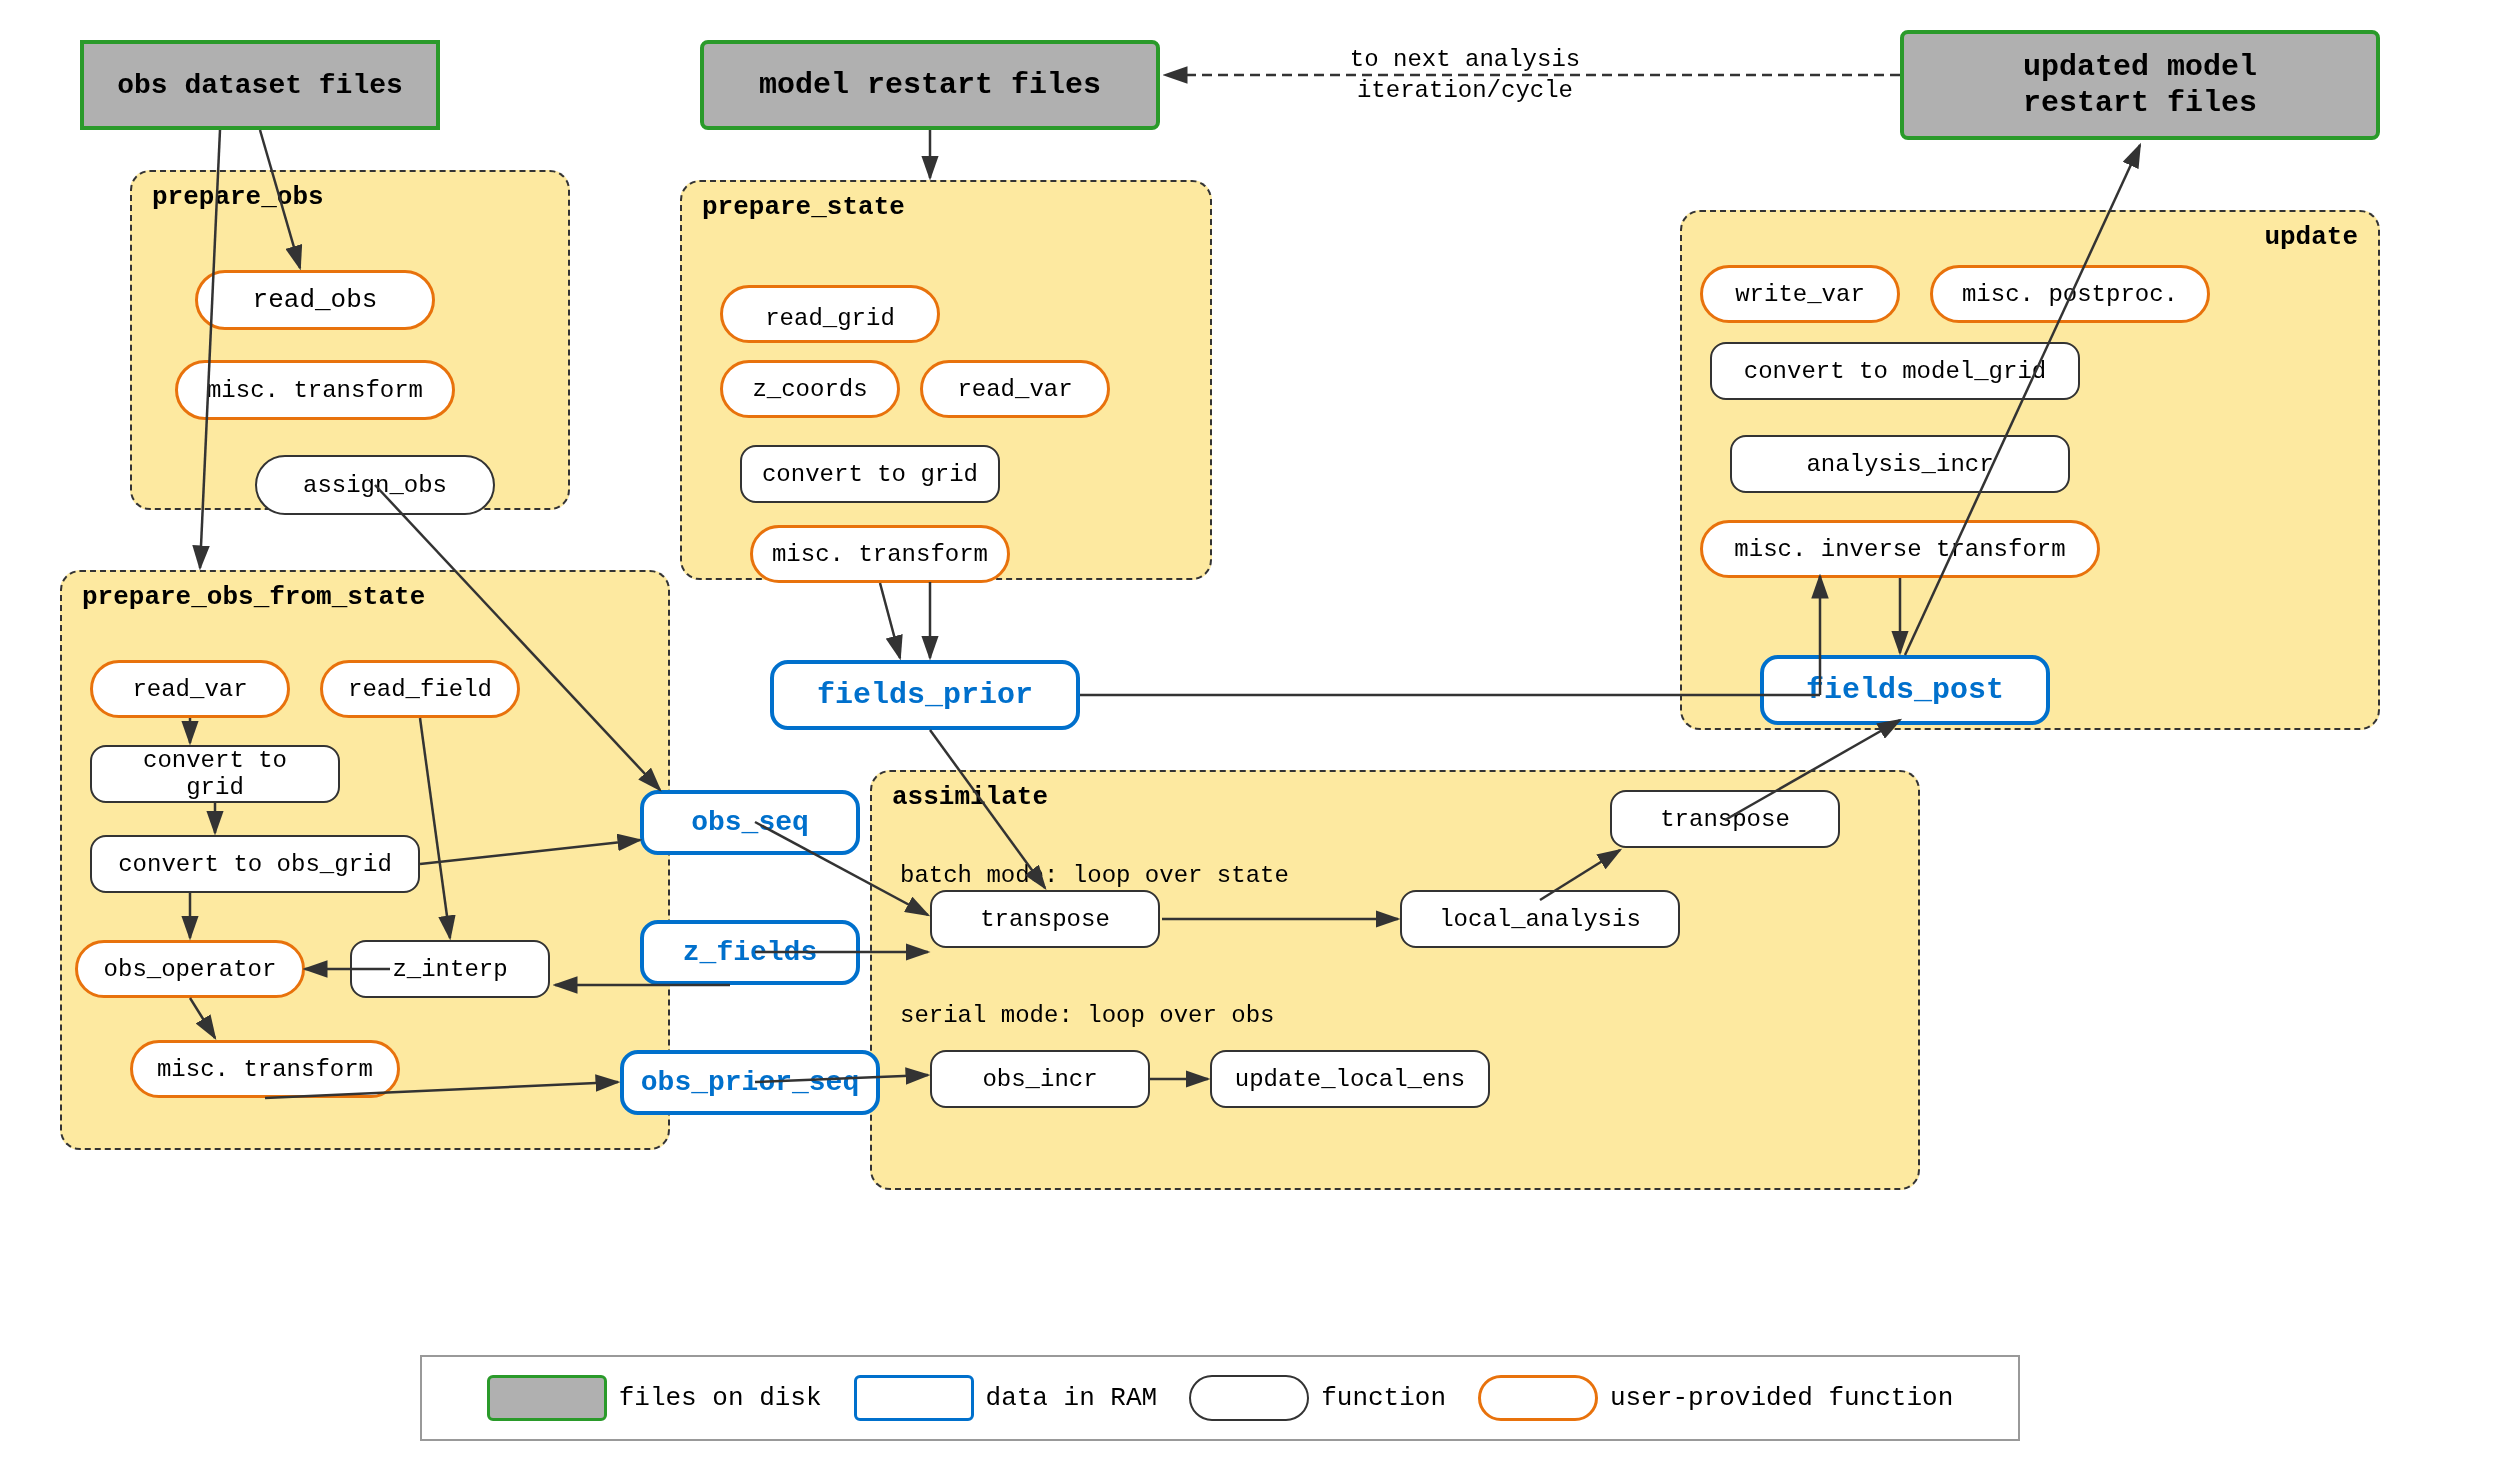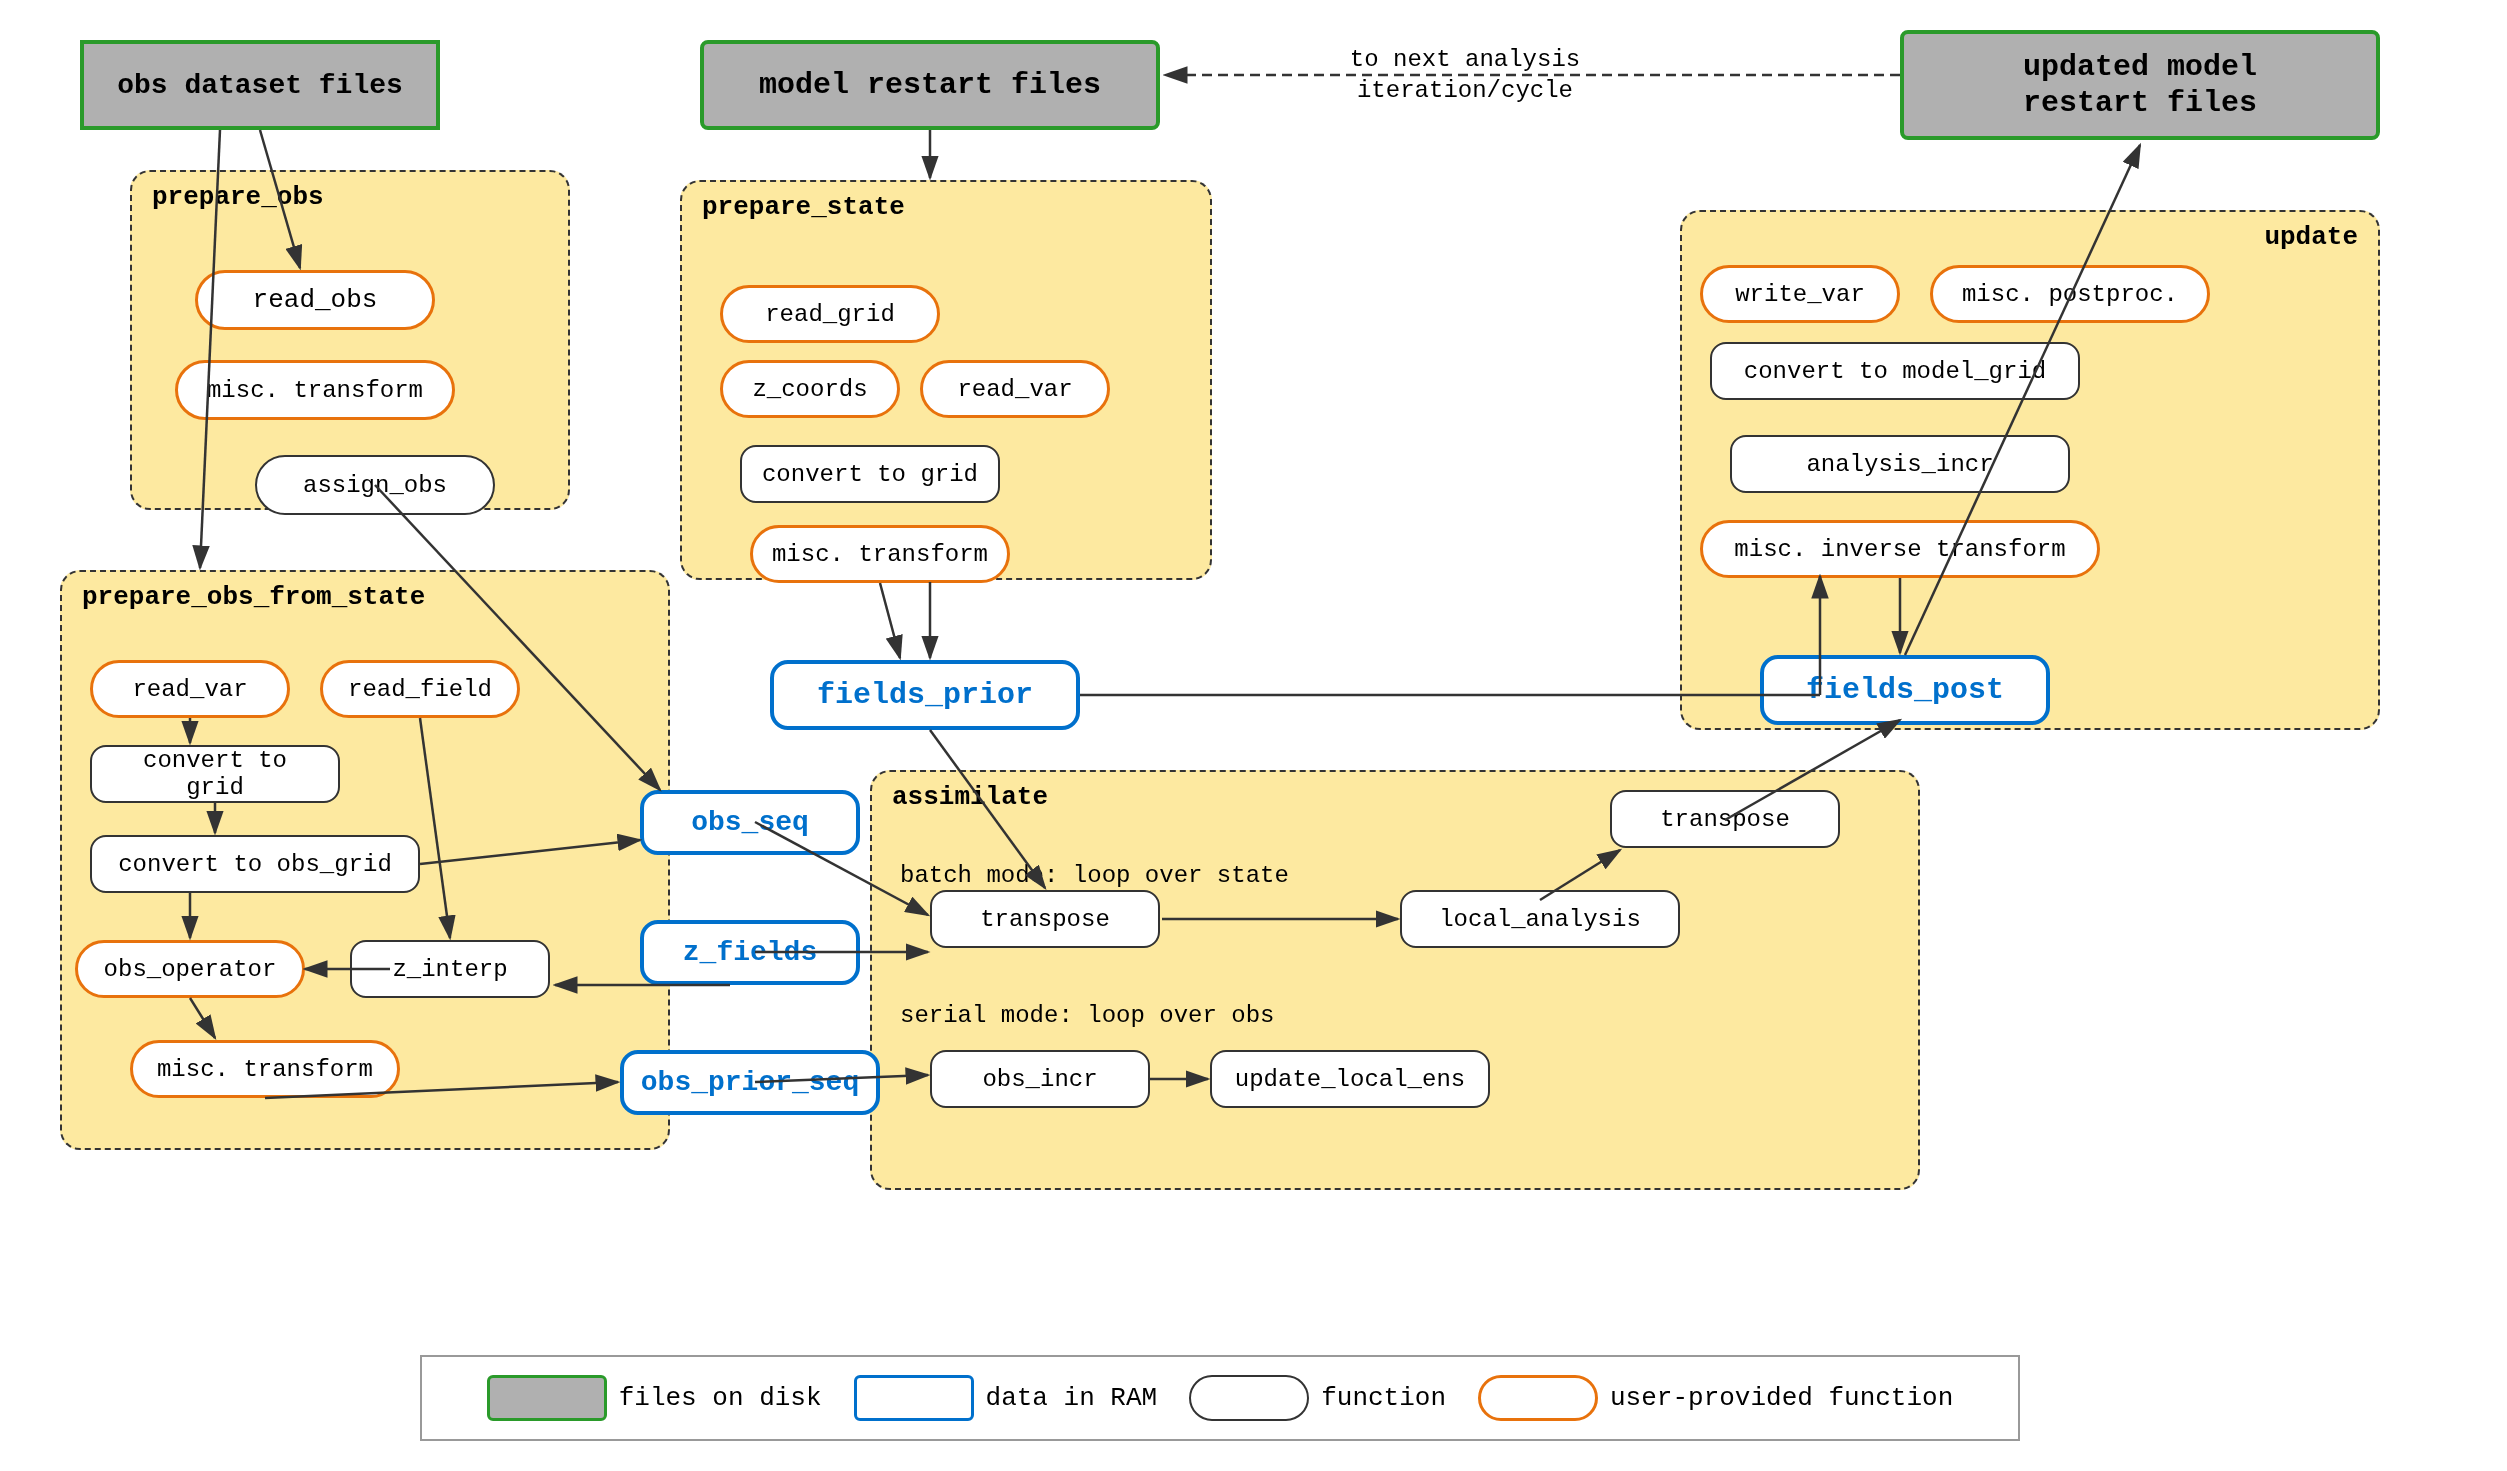--- a/index.html
+++ b/index.html
@@ -145,21 +145,21 @@
   </div>
 
   <div class="node user-func-node" style="left:175px; top:360px; width:280px; height:60px; font-size:24px;">
     <span>misc. transform</span>
   </div>
 
   <div class="node func-node" style="left:255px; top:455px; width:240px; height:60px; font-size:24px;">
     <span>assign_obs</span>
   </div>
 
-  <div class="node user-func-node" style="left:720px; top:285px; width:220px; height:58px; font-size:24px;">
+  <div class="node user-func-node" style="left:720px; top:285px; width:220px; height:58px; font-size:24px;align-items:flex-end;">
     <span>read_grid</span>
   </div>
 
   <div class="node user-func-node" style="left:720px; top:360px; width:180px; height:58px; font-size:24px;">
     <span>z_coords</span>
   </div>
 
   <div class="node user-func-node" style="left:920px; top:360px; width:190px; height:58px; font-size:24px;">
     <span>read_var</span>
   </div>

